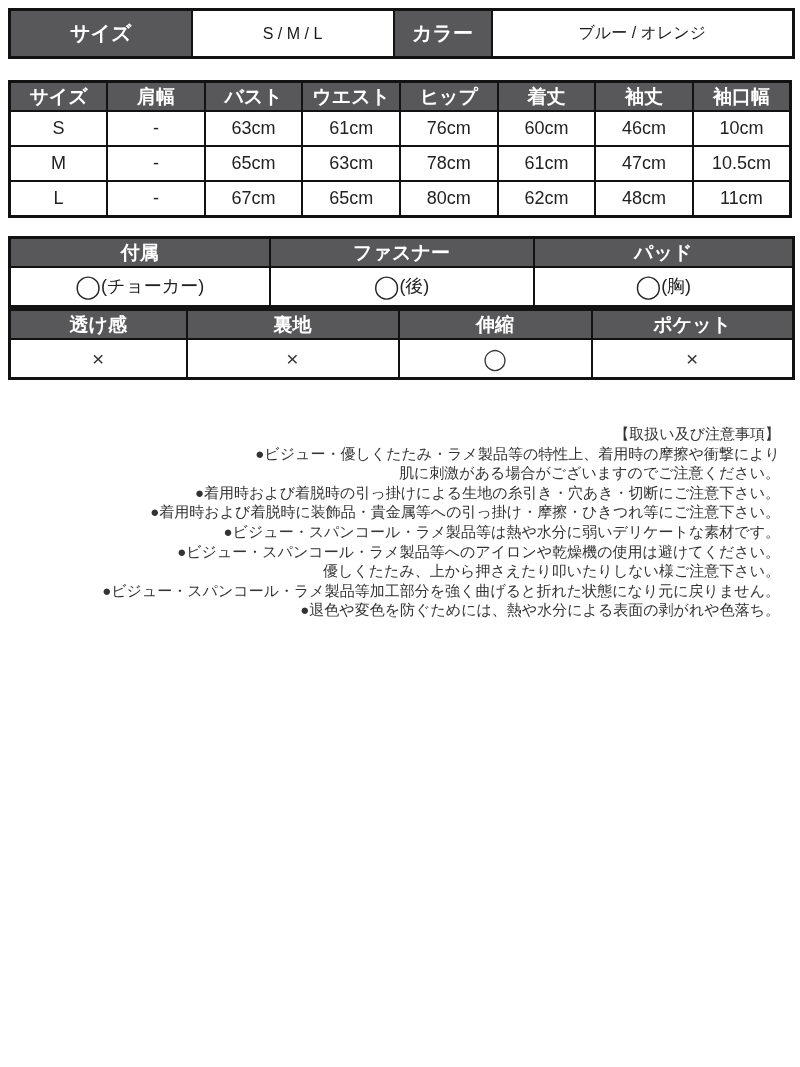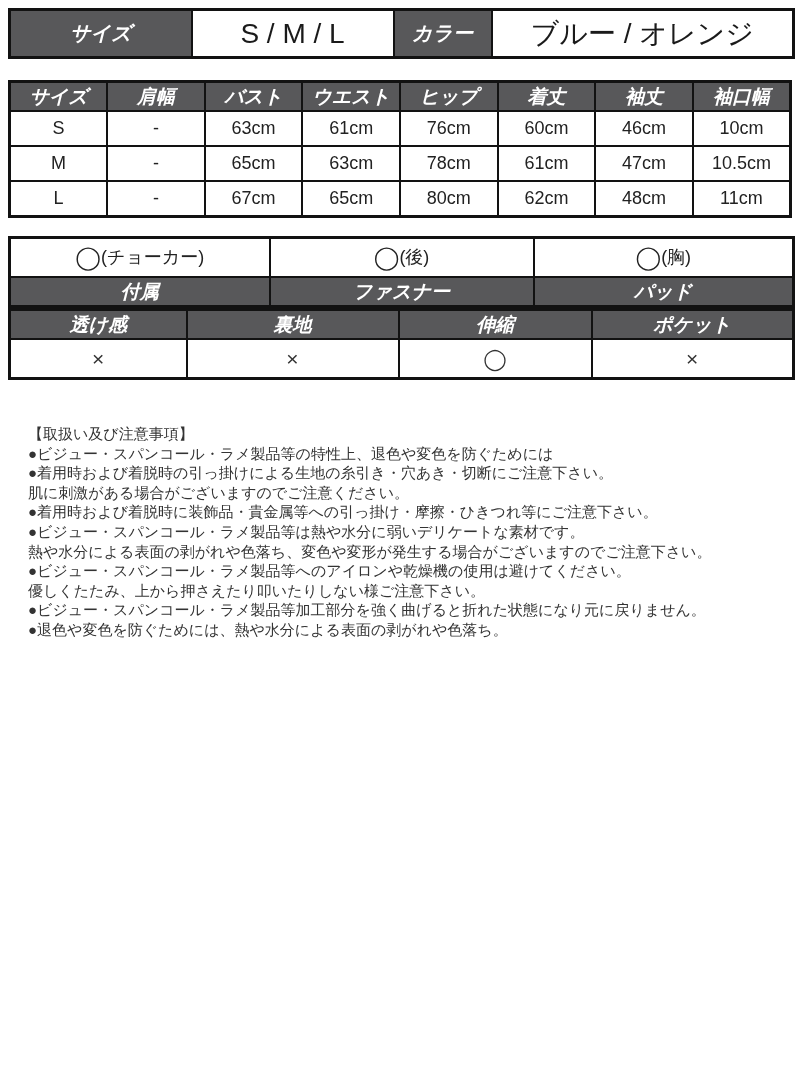--- a/index.html
+++ b/index.html
@@ -26,26 +26,25 @@
     text-align: center;
     vertical-align: middle;
     padding: 0;
     overflow: hidden;
     white-space: nowrap;
   }
   .hdr {
     background: #58585a;
     color: #ffffff;
     font-weight: 700;
-    font-style: italic;
   }
 
   
   .spec { margin-top: 8px; }
-  .spec td { height: 45px; font-size: 28px; }
+  .spec td { height: 45px; font-size: 16px; }
   .spec .hdr { font-size: 20px; }
 
   
   .sizes { margin-top: 21px; }
   .sizes th { height: 27px; font-size: 19px; }
   .sizes td { height: 33px; font-size: 18px; color: #222; }
 
   
   .feat  { margin-top: 18px; }
   .feat th { height: 27px; font-size: 19px; }
@@ -54,21 +53,21 @@
   .note { font-size: 18px; }
   .sym  { font-size: 21px; color: #333; }
 
   
   .notes {
     margin: 44px 20px 0 28px;
     font-size: 15px;
     line-height: 19.6px;
     color: #333333;
   }
-  .notes div { white-space: nowrap; }
+  .notes div { white-space: nowrap; text-align: right; }
 </style>
 </head>
 <body>
 
 <div class="page">
 
   <table class="spec">
     <colgroup>
         <col style="width:182px">
         <col style="width:202px">
@@ -141,28 +140,28 @@
     </table>
 
   <table class="feat">
     <colgroup>
         <col style="width:260px">
         <col style="width:264px">
         <col style="width:260px">
       </colgroup>
     <tbody>
         <tr>
+      <th class="hdr">付属</th>
+      <th class="hdr">ファスナー</th>
+      <th class="hdr">パッド</th>
+    </tr>
+    <tr>
       <td><span class="mark">◯</span><span class="note">(チョーカー)</span></td>
       <td><span class="mark">◯</span><span class="note">(後)</span></td>
       <td><span class="mark">◯</span><span class="note">(胸)</span></td>
-    </tr>
-    <tr>
-      <th class="hdr">付属</th>
-      <th class="hdr">ファスナー</th>
-      <th class="hdr">パッド</th>
     </tr>
   </tbody>
     </table>
 
   <table class="feat" style="margin-top:0;">
     <colgroup>
         <col style="width:177px">
         <col style="width:212px">
         <col style="width:193px">
         <col style="width:202px">
@@ -178,25 +177,24 @@
       <td><span class="sym">×</span></td>
       <td><span class="sym">×</span></td>
       <td><span class="sym">◯</span></td>
       <td><span class="sym">×</span></td>
     </tr>
   </tbody>
     </table>
 
   <div class="notes">
     <div>【取扱い及び注意事項】</div>
-    <div>●ビジュー・スパンコール・ラメ製品等の特性上、退色や変色を防ぐためには</div>
+    <div>●ビジュー・優しくたたみ・ラメ製品等の特性上、着用時の摩擦や衝撃により</div>
+    <div>肌に刺激がある場合がございますのでご注意ください。</div>
     <div>●着用時および着脱時の引っ掛けによる生地の糸引き・穴あき・切断にご注意下さい。</div>
-    <div>肌に刺激がある場合がございますのでご注意ください。</div>
     <div>●着用時および着脱時に装飾品・貴金属等への引っ掛け・摩擦・ひきつれ等にご注意下さい。</div>
     <div>●ビジュー・スパンコール・ラメ製品等は熱や水分に弱いデリケートな素材です。</div>
-    <div>熱や水分による表面の剥がれや色落ち、変色や変形が発生する場合がございますのでご注意下さい。</div>
     <div>●ビジュー・スパンコール・ラメ製品等へのアイロンや乾燥機の使用は避けてください。</div>
     <div>優しくたたみ、上から押さえたり叩いたりしない様ご注意下さい。</div>
     <div>●ビジュー・スパンコール・ラメ製品等加工部分を強く曲げると折れた状態になり元に戻りません。</div>
     <div>●退色や変色を防ぐためには、熱や水分による表面の剥がれや色落ち。</div>
   </div>
 
 </div>
 
 </body></html>

